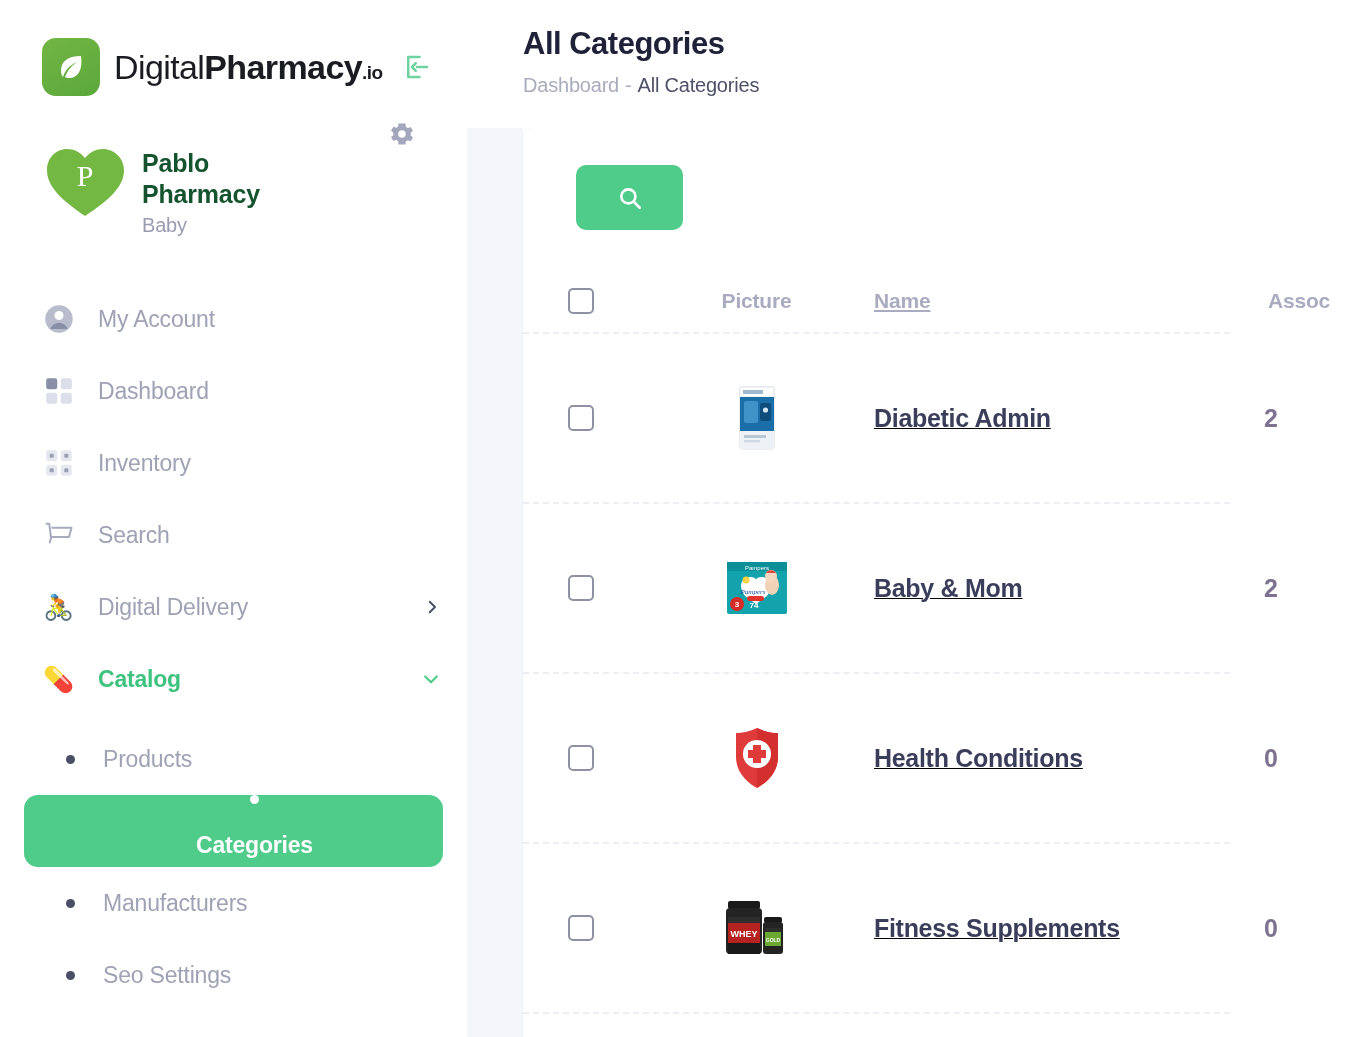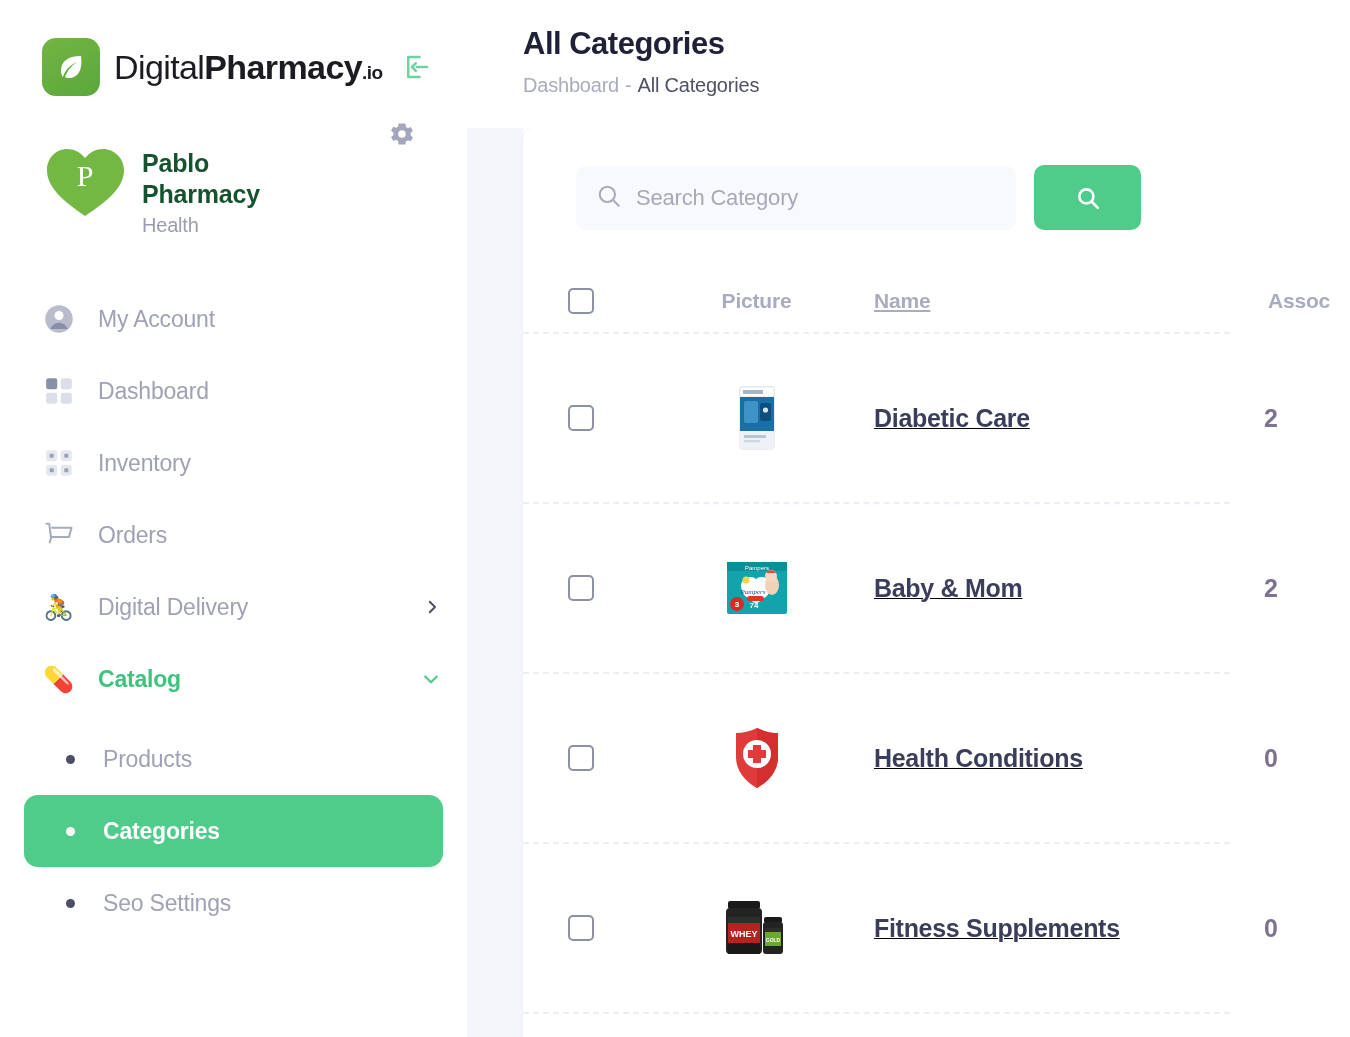--- a/index.html
+++ b/index.html
@@ -64,21 +64,21 @@
   .emoji-icon { font-size: 25px; line-height: 1; }
 
   .subnav { margin-top: 8px; }
   .sub-item {
     display: flex; align-items: center; gap: 28px;
     height: 72px; margin: 0 24px; padding-left: 42px;
     border-radius: 14px; cursor: pointer;
   }
   .sub-dot { width: 9px; height: 9px; border-radius: 50%; background: #4b4f66; flex: 0 0 9px; }
   .sub-label { font-size: 23px; color: #9fa2b4; font-weight: 500; letter-spacing: -0.2px; }
-  .sub-item.active { background: #4fcb8a; }
+  .sub-item.active { background: #4fcb8a; flex-direction: column; }
   .sub-item.active .sub-dot { background: #ffffff; }
   .sub-item.active .sub-label { color: #ffffff; font-weight: 700; }
 
   
   .main { flex: 1; height: 1037px; position: relative; background: #ffffff; }
   .page-head { padding: 26px 0 0 56px; }
   .page-title { font-size: 31px; font-weight: 700; color: #1f2138; letter-spacing: -0.5px; }
   .breadcrumb { margin-top: 12px; font-size: 20px; letter-spacing: -0.2px; }
   .crumb-muted { color: #a9acbd; }
   .crumb-sep { color: #a9acbd; margin: 0 6px; }
@@ -157,21 +157,21 @@
 
     <div class="profile-row">
       <div class="heart-avatar">
         <svg width="82" height="78" viewBox="0 0 82 78">
           <path d="M41 74C18 58 3 45 3 28 3 16 12 7 23 7c7 0 13 3 18 9 5-6 11-9 18-9 11 0 21 9 21 21 0 17-15 30-39 46z" fill="#73b843"></path>
         </svg>
         <div class="letter">P</div>
       </div>
       <div class="profile-info">
         <div class="profile-name">Pablo Pharmacy</div>
-        <div class="profile-role">Health</div>
+        <div class="profile-role">Baby</div>
       </div>
       <span class="gear-btn">
         <svg width="28" height="28" viewBox="0 0 24 24" fill="#a3a6bd">
           <path d="M19.4 13a7.6 7.6 0 000-2l2-1.6-2-3.4-2.4 1a7.6 7.6 0 00-1.7-1L15 3H9l-.3 2.7a7.6 7.6 0 00-1.7 1l-2.4-1-2 3.4L4.6 11a7.6 7.6 0 000 2l-2 1.6 2 3.4 2.4-1c.5.4 1.1.8 1.7 1L9 21h6l.3-2.7c.6-.2 1.2-.6 1.7-1l2.4 1 2-3.4-2-1.6z"></path>
           <circle cx="12" cy="12" r="3.2" fill="#ffffff"></circle>
         </svg>
       </span>
     </div>
 
     <nav class="nav">
@@ -216,21 +216,21 @@
       </div>
 
       <div class="nav-item">
         <span class="nav-icon">
           <svg width="30" height="30" viewBox="0 0 24 24" fill="none" stroke="#a7abbe" stroke-width="1.6" stroke-linecap="round" stroke-linejoin="round">
             <path d="M2 3h2.2l1.3 10.5h12.8"></path>
             <path d="M6.5 6.2H22l-2 7.3H5.5"></path>
             <path d="M5.8 13.5L4.6 18"></path>
           </svg>
         </span>
-        <span class="nav-label">Orders</span>
+        <span class="nav-label">Search</span>
       </div>
 
       <div class="nav-item">
         <span class="nav-icon emoji-icon">🚴</span>
         <span class="nav-label">Digital Delivery</span>
         <span class="nav-chevron">
           <svg width="18" height="18" viewBox="0 0 24 24" fill="none" stroke="#4b4f66" stroke-width="2.6" stroke-linecap="round" stroke-linejoin="round">
               <path d="M9 5l7 7-7 7"></path>
             </svg>
         </span>
@@ -250,20 +250,24 @@
         <div class="sub-item">
           <span class="sub-dot"></span>
           <span class="sub-label">Products</span>
         </div>
         <div class="sub-item active">
           <span class="sub-dot"></span>
           <span class="sub-label">Categories</span>
         </div>
         <div class="sub-item">
           <span class="sub-dot"></span>
+          <span class="sub-label">Manufacturers</span>
+        </div>
+        <div class="sub-item">
+          <span class="sub-dot"></span>
           <span class="sub-label">Seo Settings</span>
         </div>
       </div>
 
     </nav>
   </aside>
 
   <section class="main">
 
     <div class="page-head">
@@ -271,29 +275,20 @@
       <div class="breadcrumb">
         <span class="crumb-muted">Dashboard</span><span class="crumb-sep">-</span><span class="crumb-active">All Categories</span>
       </div>
     </div>
 
     <div class="gutter"></div>
 
     <div class="panel">
 
       <div class="search-row">
-        <div class="search-box">
-          <span>
-            <svg width="26" height="26" viewBox="0 0 24 24" fill="none" stroke="#a6a9bb" stroke-width="1.9" stroke-linecap="round">
-              <circle cx="10.5" cy="10.5" r="7"></circle>
-                <path d="M15.8 15.8L21 21"></path>
-            </svg>
-          </span>
-          <input class="search-input" type="text" placeholder="Search Category" style="">
-        </div>
         <button class="search-btn">
           <svg width="26" height="26" viewBox="0 0 24 24" fill="none" stroke="#ffffff" stroke-width="2.4" stroke-linecap="round">
             <circle cx="10.5" cy="10.5" r="6.5"></circle>
               <path d="M15.5 15.5L21 21"></path>
           </svg>
         </button>
       </div>
 
       <div class="table">
 
@@ -318,21 +313,21 @@
               <rect x="20" y="16" width="34" height="34" fill="#1b6fa8"></rect>
               <rect x="24" y="20" width="14" height="22" rx="2" fill="#3f93c9"></rect>
               <rect x="40" y="22" width="11" height="18" rx="2" fill="#0e4d7c"></rect>
               <circle cx="45.5" cy="29" r="2.6" fill="#cfe4f2"></circle>
               <rect x="20" y="50" width="34" height="18" fill="#eef2f6"></rect>
               <rect x="24" y="54" width="22" height="3" fill="#b9c6d3"></rect>
               <rect x="24" y="59" width="16" height="2.4" fill="#cdd7e1"></rect>
             </svg>
           </div>
           <div class="c-name">
-            <span class="cell-name">Diabetic Care</span>
+            <span class="cell-name">Diabetic Admin</span>
           </div>
           <div class="c-assoc">
             <span class="cell-assoc">2</span>
           </div>
         </div>
 
         <div class="trow dashed">
           <div class="c-check">
             <span class="cbox"></span>
           </div>

